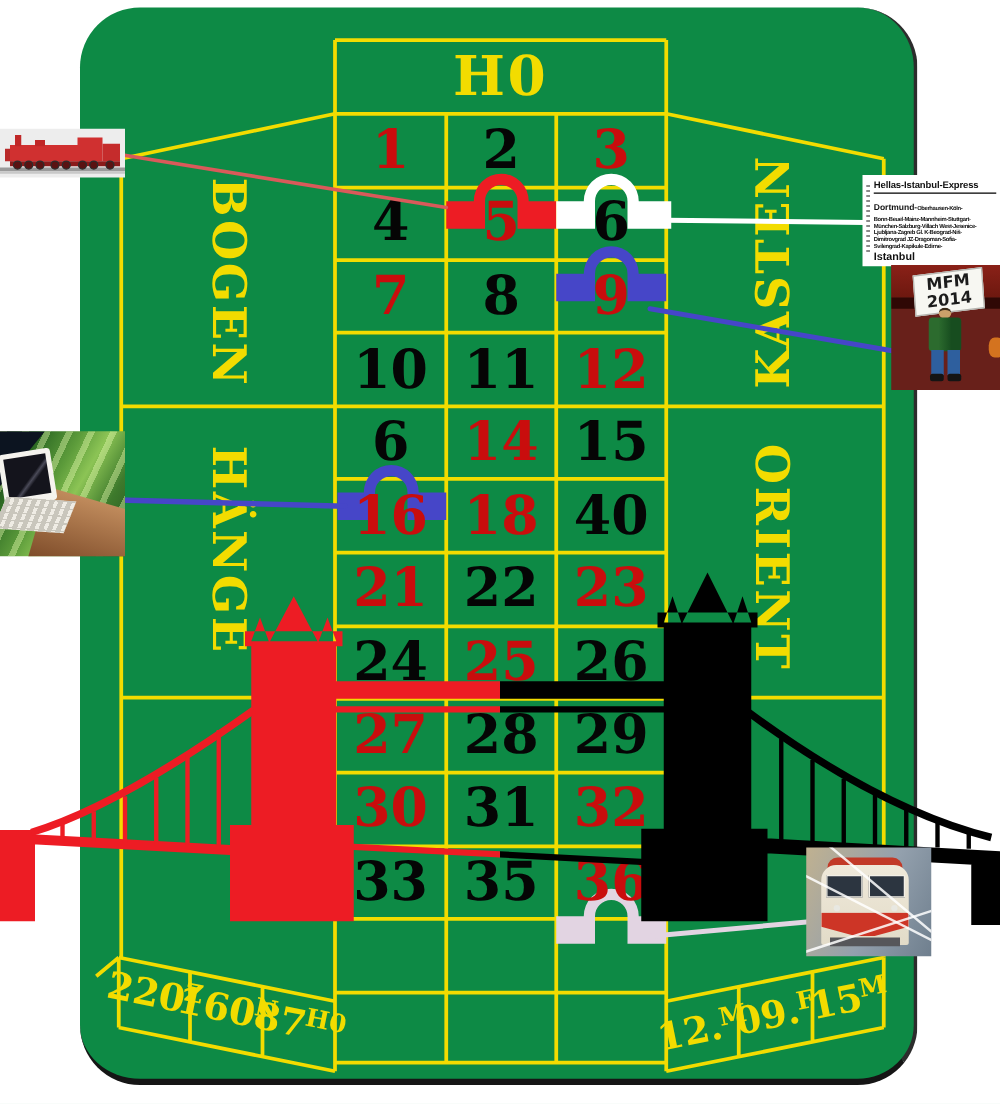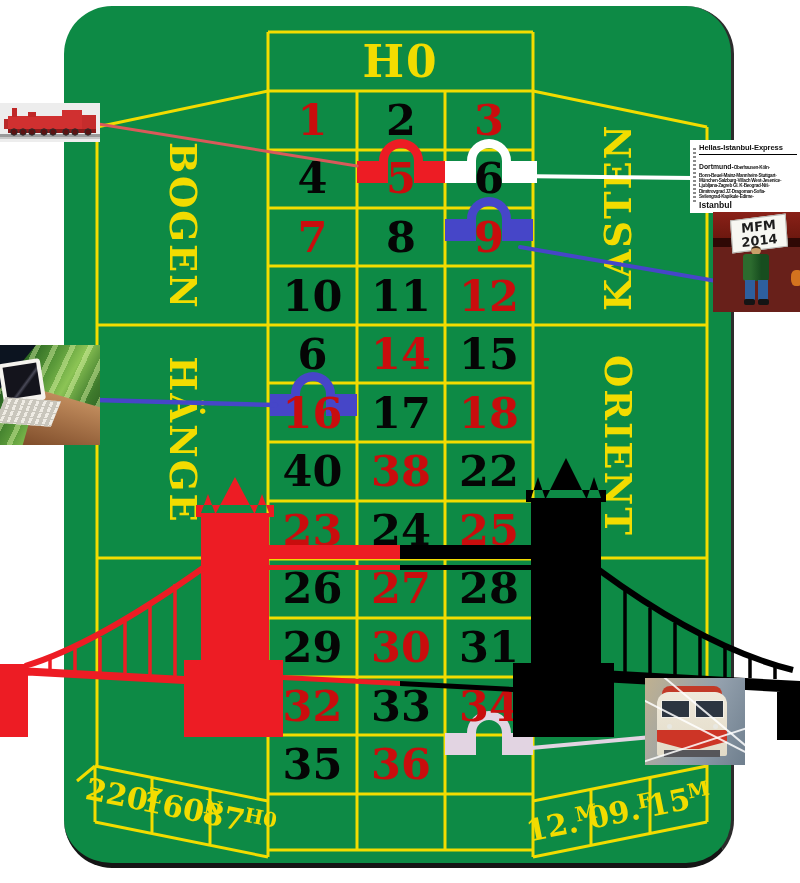--- a/index.html
+++ b/index.html
@@ -189,30 +189,27 @@
     <div class="cell">
         <span class="nr c-r">14</span>
       </div>
     <div class="cell">
         <span class="nr c-b">15</span>
       </div>
     <div class="cell">
         <span class="nr c-r">16</span>
       </div>
     <div class="cell">
-        <span class="nr c-b">17</span>
-      </div>
-    <div class="cell">
         <span class="nr c-r">18</span>
       </div>
     <div class="cell">
         <span class="nr c-b">40</span>
       </div>
     <div class="cell">
-        <span class="nr c-r">38</span>
+        <span class="nr c-r">21</span>
       </div>
     <div class="cell">
         <span class="nr c-b">22</span>
       </div>
     <div class="cell">
         <span class="nr c-r">23</span>
       </div>
     <div class="cell">
         <span class="nr c-b">24</span>
       </div>
@@ -235,23 +232,20 @@
         <span class="nr c-r">30</span>
       </div>
     <div class="cell">
         <span class="nr c-b">31</span>
       </div>
     <div class="cell">
         <span class="nr c-r">32</span>
       </div>
     <div class="cell">
         <span class="nr c-b">33</span>
-      </div>
-    <div class="cell">
-        <span class="nr c-r">34</span>
       </div>
     <div class="cell">
         <span class="nr c-b">35</span>
       </div>
     <div class="cell">
         <span class="nr c-r">36</span>
       </div>
   </div>
 
   <div class="side-label rot-cw" style="left:98px;  top:204px;">BOGEN</div>

